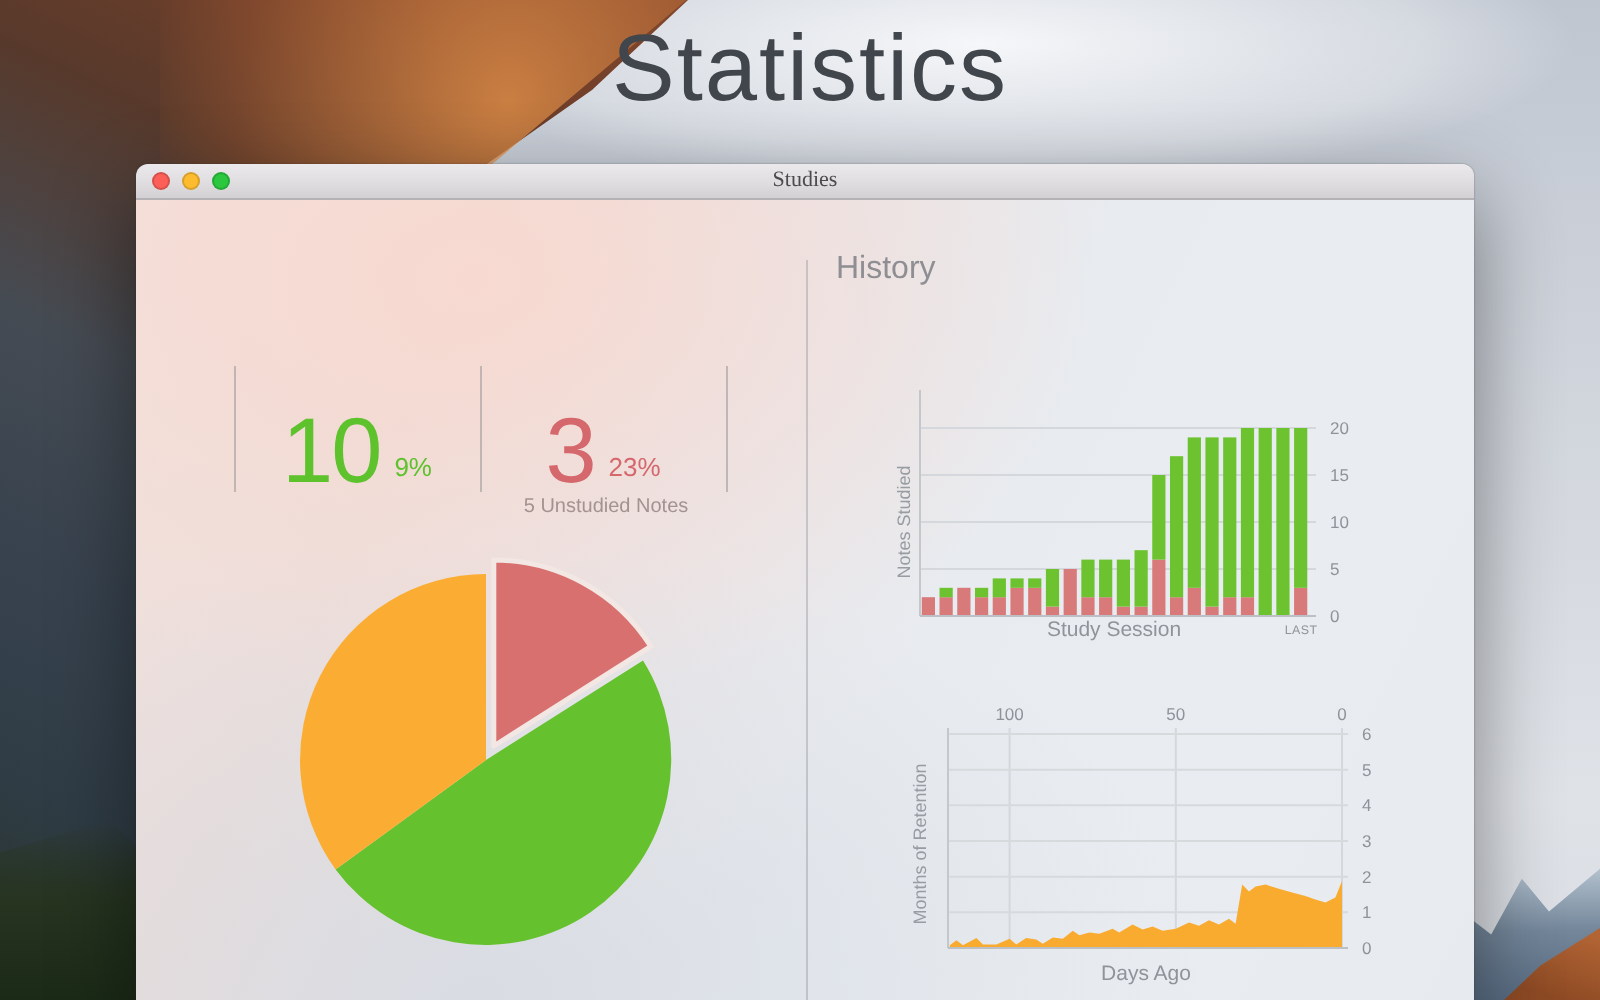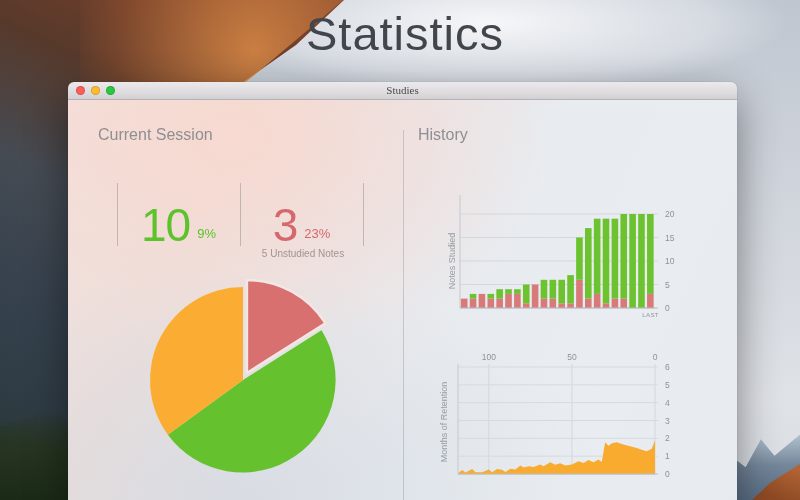--- a/index.html
+++ b/index.html
@@ -84,21 +84,20 @@
       <span class="light" style="background: rgb(252, 95, 87);"></span>
       <span class="light" style="background: rgb(253, 188, 47);"></span>
       <span class="light" style="background: rgb(42, 199, 63);"></span>
     </div>
     <span class="title">Studies</span>
   </div>
 
   <div class="content">
     <div class="panel-divider"></div>
 
-    <div class="panel-header hdr-left">Current Session</div>
     <div class="panel-header hdr-right">History</div>
 
     <div class="cell-divider" style="left:49px"></div>
     <div class="cell-divider" style="left:172px"></div>
     <div class="cell-divider" style="left:295px"></div>
 
     <div class="stat-cell" style="left:49px">
       <span class="stat-number" style="color: rgb(94, 194, 45);">10</span>
       <span class="stat-pct" style="color: rgb(94, 194, 45);">9%</span>
     </div>
@@ -165,23 +164,24 @@
           <rect x="190.44545454545454" y="120.6" width="6.6" height="9.4" fill="#d87a7a"></rect>
           <rect x="190.44545454545454" y="36" width="6.6" height="84.60000000000001" fill="#6cc32f"></rect>
           <rect x="199.3090909090909" y="36" width="6.6" height="94" fill="#6cc32f"></rect>
           <rect x="208.17272727272726" y="36" width="6.6" height="94" fill="#6cc32f"></rect>
           <rect x="217.03636363636363" y="115.9" width="6.6" height="14.100000000000001" fill="#d87a7a"></rect>
           <rect x="217.03636363636363" y="36" width="6.6" height="79.9" fill="#6cc32f"></rect>
           <line x1="30" y1="130" x2="225" y2="130" stroke="#bcbfc3" stroke-width="1"></line>
           <text x="220.5681818181818" y="139" text-anchor="middle" font-size="6.2" fill="#90959b" letter-spacing=".25">LAST</text>
         </svg>
       <div class="ylab" style="left:-32px;top:77px">Notes Studied</div>
-    </div>
-
-    <div class="chart" style="left:362px;top:248px;width:300px;height:152px">
+      <div class="xlab" style="left:27px;top:131px;width:200px">Study Session</div>
+    </div>
+
+    <div class="chart" style="left:378px;top:248px;width:300px;height:152px">
       <svg id="area-svg" width="300" height="152" viewBox="0 0 300 152">
           <line x1="58.80000000000001" y1="16" x2="58.80000000000001" y2="126" stroke="#d4d7db" stroke-width="1"></line>
           <text x="58.80000000000001" y="12" text-anchor="middle" font-size="8.5" fill="#8e939a">100</text>
           <line x1="141.9" y1="16" x2="141.9" y2="126" stroke="#d4d7db" stroke-width="1"></line>
           <text x="141.9" y="12" text-anchor="middle" font-size="8.5" fill="#8e939a">50</text>
           <line x1="225" y1="16" x2="225" y2="126" stroke="#d4d7db" stroke-width="1"></line>
           <text x="225" y="12" text-anchor="middle" font-size="8.5" fill="#8e939a">0</text>
           <line x1="28" y1="126" x2="228" y2="126" stroke="#bcbfc3" stroke-width="1"></line>
           <text x="235" y="129" text-anchor="start" font-size="8.5" fill="#8e939a">0</text>
           <line x1="28" y1="108.16666666666667" x2="228" y2="108.16666666666667" stroke="#d7dadd" stroke-width="1"></line>
@@ -194,15 +194,16 @@
           <text x="235" y="57.66666666666667" text-anchor="start" font-size="8.5" fill="#8e939a">4</text>
           <line x1="28" y1="36.83333333333334" x2="228" y2="36.83333333333334" stroke="#d7dadd" stroke-width="1"></line>
           <text x="235" y="39.83333333333334" text-anchor="start" font-size="8.5" fill="#8e939a">5</text>
           <line x1="28" y1="19" x2="228" y2="19" stroke="#d7dadd" stroke-width="1"></line>
           <text x="235" y="22" text-anchor="start" font-size="8.5" fill="#8e939a">6</text>
           <line x1="28" y1="16" x2="28" y2="126" stroke="#c5c8cb" stroke-width="1"></line>
           <polygon points="28.9,126 28.9,124.6 32.2,122.1 35.5,124.6 42.2,121.0 45.5,124.2 52.2,124.2 58.8,121.4 62.1,124.2 67.1,121.0 72.1,121.7 75.4,123.9 80.4,120.7 85.4,121.4 90.4,117.4 93.7,119.6 98.7,118.2 103.7,118.9 110.3,116.4 113.6,118.2 120.3,114.2 125.3,116.7 130.3,115.3 135.3,117.4 141.9,116.4 148.5,113.2 153.5,114.9 158.5,112.1 163.5,114.2 168.5,111.4 171.8,113.9 175.1,94.3 178.5,97.8 181.8,95.3 186.8,94.3 193.4,96.4 200.1,98.2 206.7,100.0 211.7,101.7 216.7,103.2 221.7,100.7 225.0,92.5 225,126" fill="#f9ab30"></polygon>
           <line x1="28" y1="126" x2="225" y2="126" stroke="#bcbfc3" stroke-width="1"></line>
         </svg>
       <div class="ylab" style="left:-40px;top:68px">Months of Retention</div>
+      <div class="xlab" style="left:27px;top:133px;width:200px">Days Ago</div>
     </div>
   </div>
 </div>
 
 </body></html>

